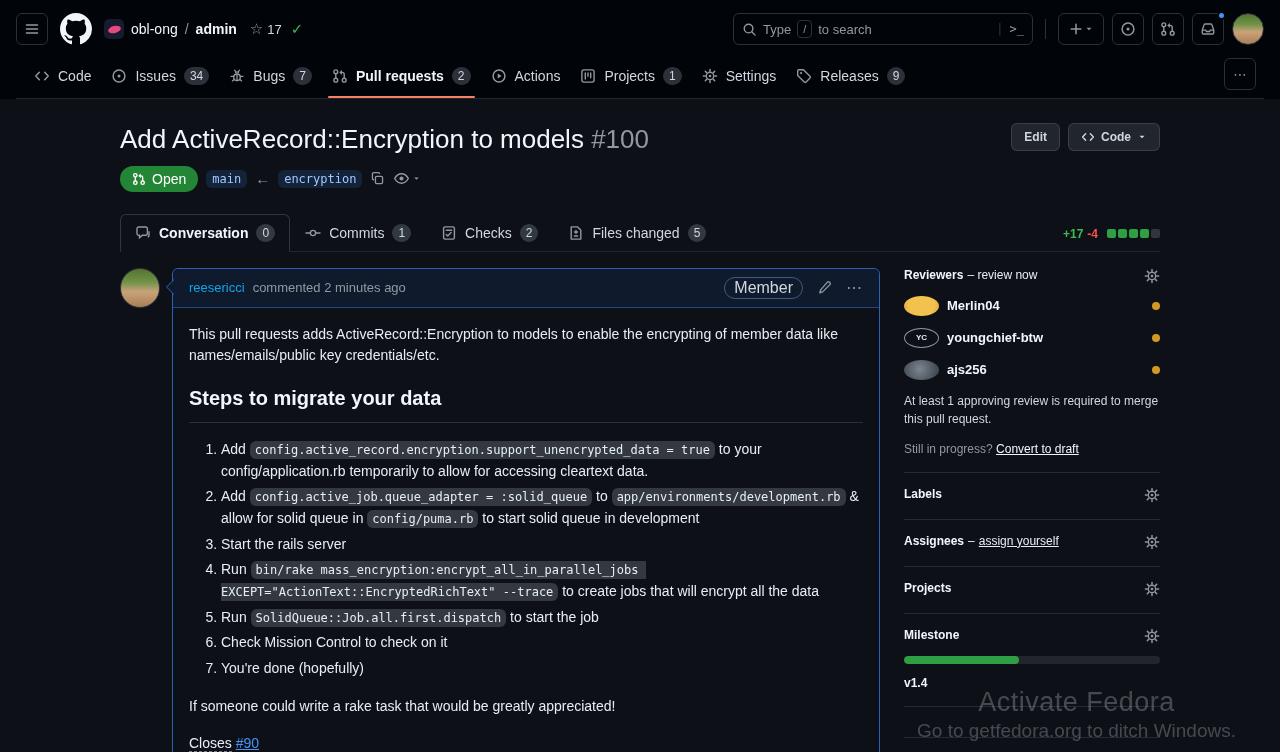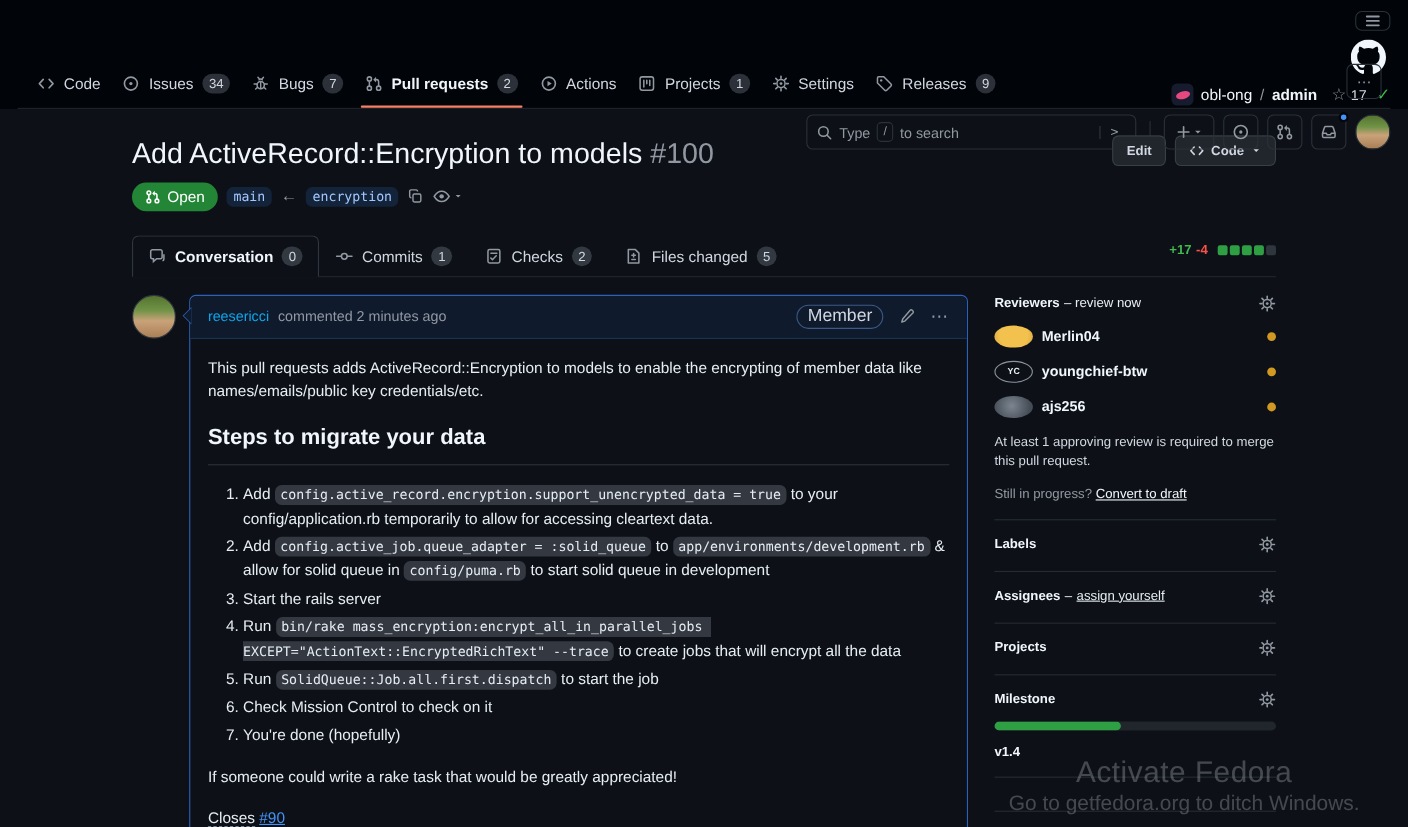--- a/index.html
+++ b/index.html
@@ -5,21 +5,21 @@
   * { margin:0; padding:0; box-sizing:border-box; }
   html,body { width:1280px; height:752px; }
   body {
     background:#0d1117; color:#e6edf3; overflow:hidden; position:relative;
     font-family:"Liberation Sans","DejaVu Sans",sans-serif; font-size:14px;
   }
   svg { display:block; }
 
   
   .app-header { background:#010409; padding:10px 16px 0 16px; }
-  .hdr-row { display:flex; align-items:flex-end; gap:8px; height:38px;flex-direction:column; }
+  .hdr-row { display:flex; align-items:center; gap:8px; height:38px; }
   .icon-btn {
     width:32px; height:32px; display:flex; align-items:center; justify-content:center;
     border:1px solid #2a3139; border-radius:6px; background:transparent; color:#9198a1; cursor:pointer; position:relative;
   }
   .gh-logo { color:#f0f6fc; margin:0 4px; cursor:pointer; }
   .ctx { display:flex; align-items:center; gap:7px; font-size:14px; }
   .org-avatar { width:20px; height:20px; border-radius:5px; background:#161b2e; position:relative; overflow:hidden; }
   .org-avatar::after { content:""; position:absolute; left:4px; top:7px; width:13px; height:7px; background:#e64980; border-radius:50%; transform:rotate(-14deg); }
   .ctx a { color:#f0f6fc; text-decoration:none; cursor:pointer; }
   .ctx .repo { font-weight:700; }
@@ -68,21 +68,21 @@
     border-radius:2em; padding:5px 12px; font-size:14px;
   }
   .branch-label {
     font-family:"DejaVu Sans Mono",monospace; font-size:12px; color:#a3c7ff;
     background:rgba(56,139,253,.15); border-radius:6px; padding:2px 6px; cursor:pointer;
   }
   .flow-arrow { color:#9198a1; font-size:15px; }
   .muted-icon { color:#9198a1; cursor:pointer; display:flex; align-items:center; }
 
   
-  .pr-tabbar { display:flex; margin-top:22px; border-bottom:1px solid #21262d; padding:0 0 0 0; position:relative; }
+  .pr-tabbar { display:flex; align-items:flex-end; margin-top:22px; border-bottom:1px solid #21262d; padding:0 0 0 0; position:relative; }
   .pr-tab { display:flex; align-items:center; gap:8px; padding:9px 14px; font-size:14px; color:#d1d7e0; cursor:pointer;
     border:1px solid transparent; border-radius:6px 6px 0 0; margin-bottom:-1px; }
   .pr-tab .t-icon { color:#9198a1; }
   .pr-tab.active { background:#0d1117; border-color:#30363d; border-bottom-color:#0d1117; font-weight:600; color:#f0f6fc; }
   .diffstat { margin-left:auto; display:flex; align-items:center; gap:2px; padding-bottom:10px; font-size:12px; font-weight:600; }
   .adds { color:#3fb950; margin-right:2px; }
   .dels { color:#f85149; margin-right:5px; }
   .blk { width:9px; height:9px; border-radius:2px; margin-left:2px; }
   .blk.add { background:#2ea043; }
   .blk.neutral { background:#30363d; }

